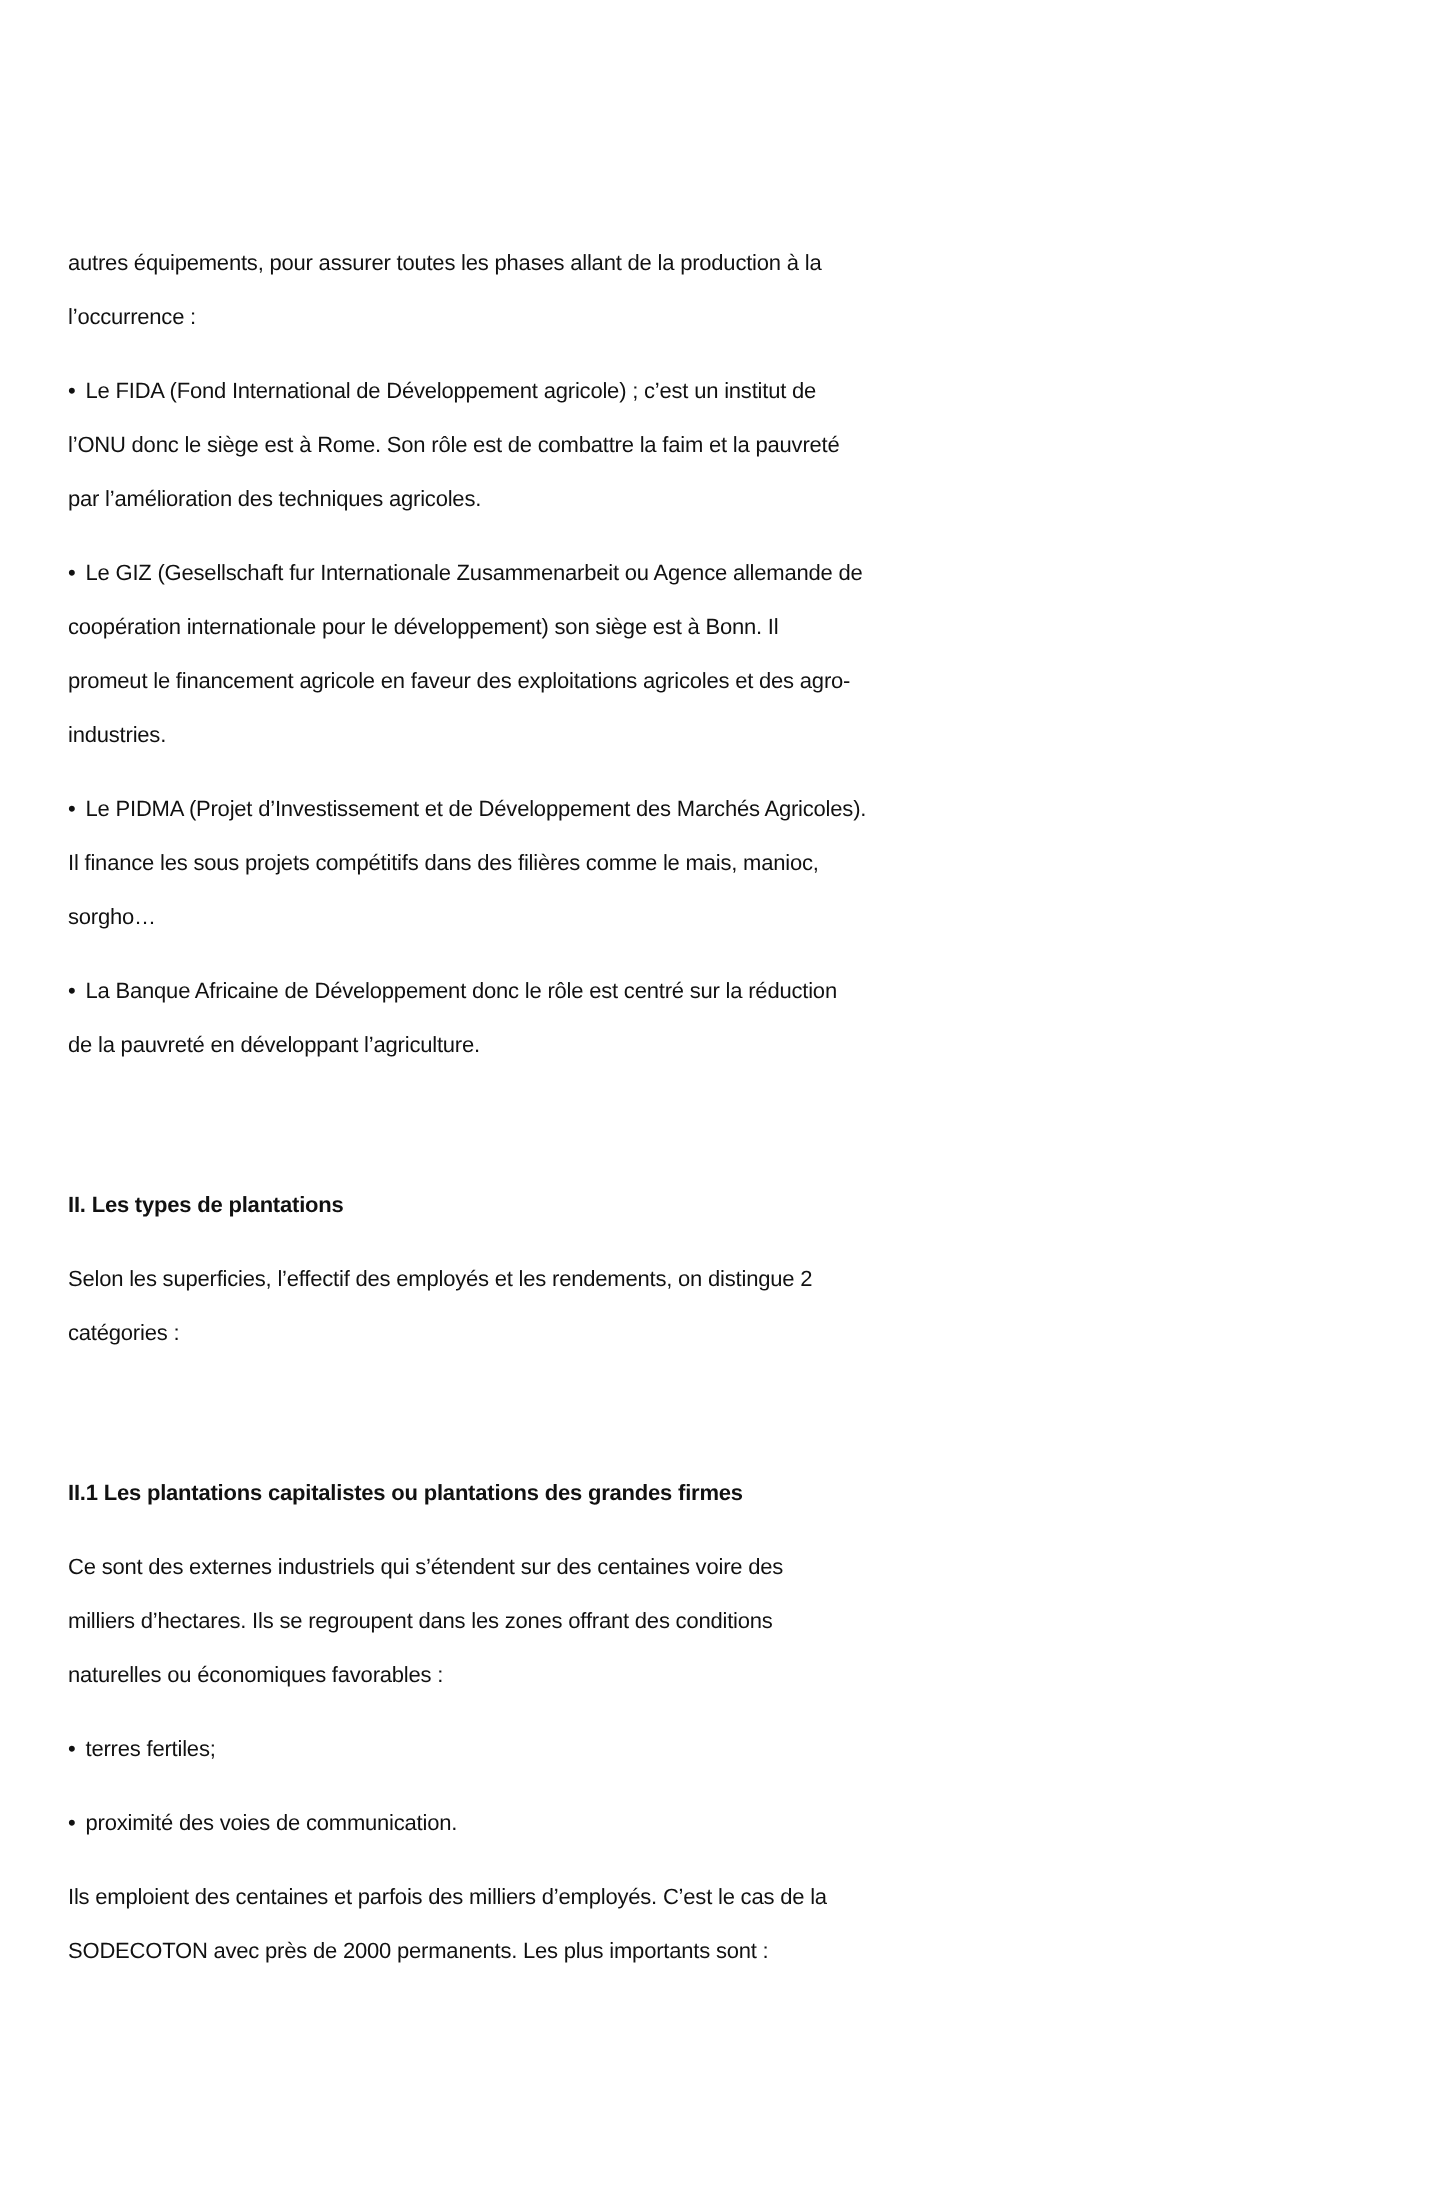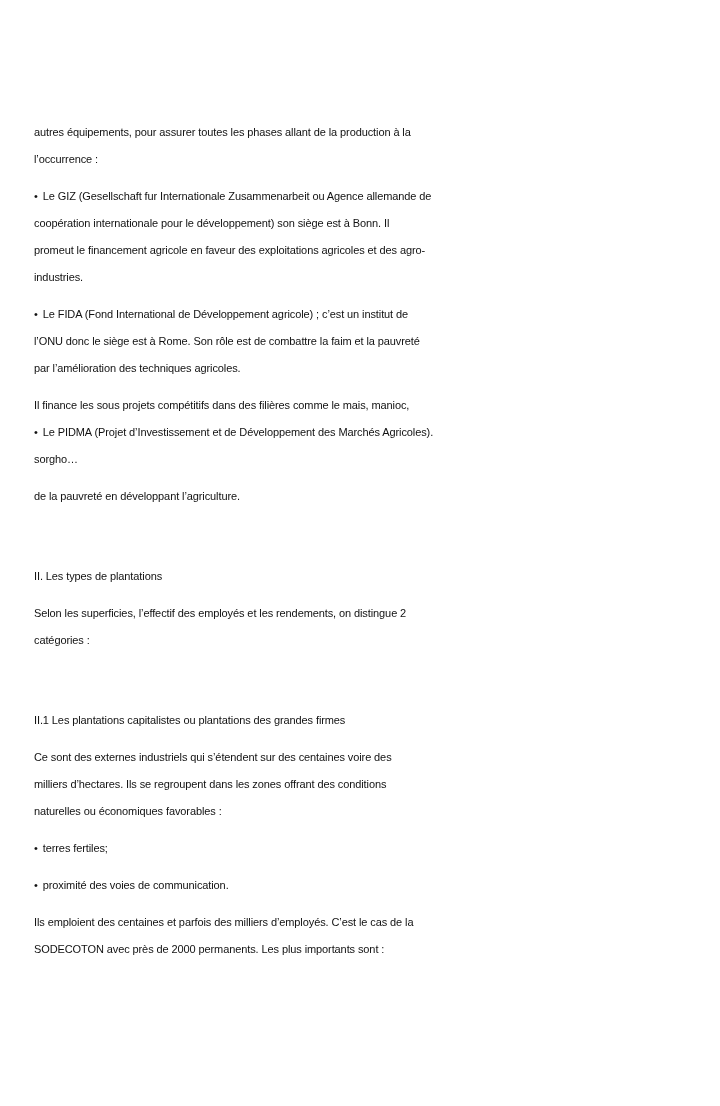--- a/index.html
+++ b/index.html
@@ -26,21 +26,21 @@
       margin-top: 37px;
     }
     .para {
       margin: 0 0 10px 0;
     }
     .line {
       display: block;
       white-space: nowrap;
     }
     .heading {
-      font-weight: normal;
+      font-weight: bold;
       margin: 0 0 10px 0;
     }
     .gap-large {
       height: 43px;
     }
     .bullet-glyph {
       display: inline-block;
       margin-right: 5px;
     }
   </style>
@@ -48,39 +48,40 @@
 <body>
 
 <div class="page">
 
   <p class="para">
     <span class="line">autres équipements, pour assurer toutes les phases allant de la production à la</span>
     <span class="line">l’occurrence :</span>
   </p>
 
   <p class="para">
+    <span class="line"><span class="bullet-glyph">•</span><span>Le FIDA (Fond International de Développement agricole) ; c’est un institut de</span></span>
+    <span class="line">l’ONU donc le siège est à Rome. Son rôle est de combattre la faim et la pauvreté</span>
+    <span class="line">par l’amélioration des techniques agricoles.</span>
+  </p>
+
+  <p class="para">
     <span class="line"><span class="bullet-glyph">•</span><span>Le GIZ (Gesellschaft fur Internationale Zusammenarbeit ou Agence allemande de</span></span>
     <span class="line">coopération internationale pour le développement) son siège est à Bonn. Il</span>
     <span class="line">promeut le financement agricole en faveur des exploitations agricoles et des agro-</span>
     <span class="line">industries.</span>
   </p>
 
   <p class="para">
-    <span class="line"><span class="bullet-glyph">•</span><span>Le FIDA (Fond International de Développement agricole) ; c’est un institut de</span></span>
-    <span class="line">l’ONU donc le siège est à Rome. Son rôle est de combattre la faim et la pauvreté</span>
-    <span class="line">par l’amélioration des techniques agricoles.</span>
-  </p>
-
-  <p class="para">
+    <span class="line"><span class="bullet-glyph">•</span><span>Le PIDMA (Projet d’Investissement et de Développement des Marchés Agricoles).</span></span>
     <span class="line">Il finance les sous projets compétitifs dans des filières comme le mais, manioc,</span>
-    <span class="line"><span class="bullet-glyph">•</span><span>Le PIDMA (Projet d’Investissement et de Développement des Marchés Agricoles).</span></span>
     <span class="line">sorgho…</span>
   </p>
 
   <p class="para">
+    <span class="line"><span class="bullet-glyph">•</span><span>La Banque Africaine de Développement donc le rôle est centré sur la réduction</span></span>
     <span class="line">de la pauvreté en développant l’agriculture.</span>
   </p>
 
   <div class="gap-large"></div>
 
   <p class="heading">II. Les types de plantations</p>
 
   <p class="para">
     <span class="line">Selon les superficies, l’effectif des employés et les rendements, on distingue 2</span>
     <span class="line">catégories :</span>

